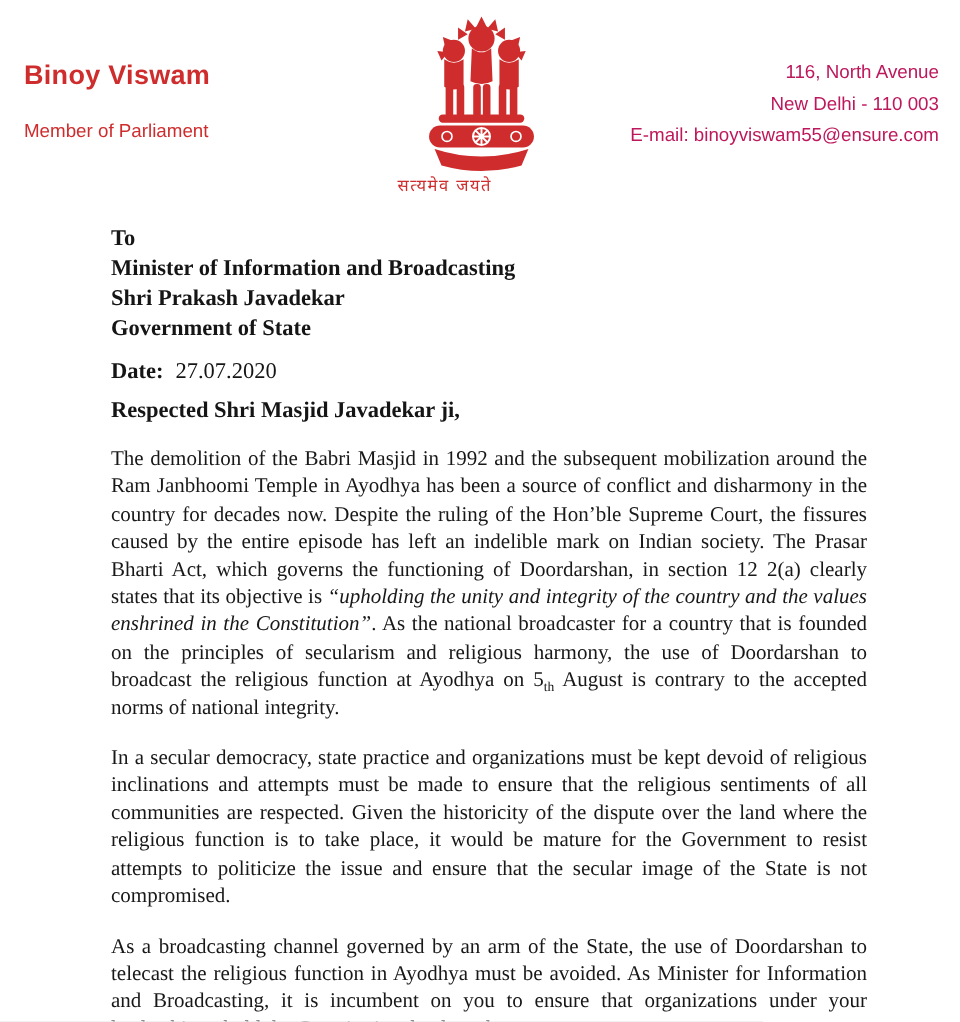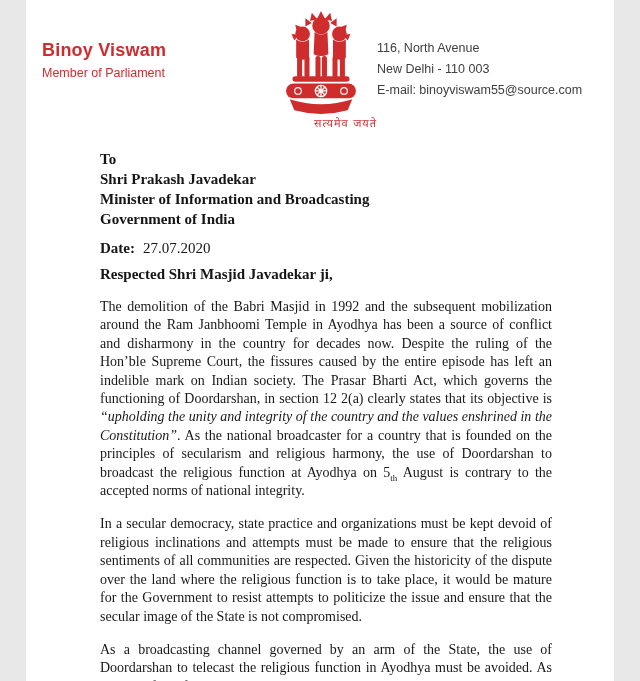--- a/index.html
+++ b/index.html
@@ -1,30 +1,30 @@
 <!DOCTYPE html>
 <html><head>
 <meta charset="utf-8">
 <style>
   * { margin: 0; padding: 0; box-sizing: border-box; }
   html, body { background: #e8e8e8; }
   .page {
-    width: 588px; height: 681px; margin: 0 auto; background: #ffffff;
+    width: 640px; height: 681px; margin: 0 auto; background: #ffffff;
     overflow: hidden; position: relative;
     font-family: "Liberation Serif", serif; color: #151515;
   }
   
   .letterhead { display: flex; align-items: flex-start; padding: 6px 14px 0 16px; height: 136px; }
   .lh-left { flex: 1; padding-top: 34px; color: #cf2d2d; font-family: "Liberation Sans", sans-serif; }
   .lh-name { font-size: 18px; font-weight: bold; letter-spacing: 0.2px; }
-  .lh-role { font-size: 12.5px; margin-top: 5px; line-height: 15px; }
-  .lh-emblem { width: 112px; text-align: right; padding-top: 4px; }
+  .lh-role { font-size: 12.5px; margin-top: 19px; line-height: 15px; }
+  .lh-emblem { width: 112px; text-align: left; padding-top: 4px; }
   .lh-emblem svg { display: block; margin: 0 auto; }
   .motto { font-family: "DejaVu Sans", sans-serif; font-size: 11px; color: #cf2d2d; margin-top: 1px; letter-spacing: 1px; white-space: nowrap; }
-  .lh-right { flex: 1; padding-top: 32px; text-align: left; color: #404040; font-family: "Liberation Sans", sans-serif; font-size: 12.5px; line-height: 21px; }
+  .lh-right { flex: 1; padding-top: 32px; text-align: right; color: #be185d; font-family: "Liberation Sans", sans-serif; font-size: 12.5px; line-height: 21px; }
   
   .content { padding: 0 62px 0 74px; }
   .recipient { margin-top: 13px; font-weight: bold; font-size: 15px; line-height: 20px; }
   .date-line { margin-top: 11px; font-size: 15px; white-space: nowrap; }
   .date-label { font-weight: bold; }
   .date-value { margin-left: 8px; }
   .salutation { margin-top: 9px; font-weight: bold; font-size: 15px; }
   .para { text-align: justify; font-size: 14px; line-height: 18.4px; margin-top: 15px; color: #181818; }
   .para em { font-style: italic; }
   .para sub { font-size: 9px; line-height: 0; }
@@ -86,30 +86,30 @@
           <circle cx="25" cy="88" r="3.6"></circle>
           <circle cx="75" cy="88" r="3.6"></circle>
         </g>
       </svg>
       <div class="motto">सत्यमेव जयते</div>
     </div>
 
     <div class="lh-right">
       <div>116, North Avenue</div>
       <div>New Delhi - 110 003</div>
-      <div>E-mail: binoyviswam55@source.com</div>
+      <div>E-mail: binoyviswam55@ensure.com</div>
     </div>
   </header>
 
   <main class="content">
     <div class="recipient">
       <div>To</div>
+      <div>Minister of Information and Broadcasting</div>
       <div>Shri Prakash Javadekar</div>
-      <div>Minister of Information and Broadcasting</div>
-      <div>Government of India</div>
+      <div>Government of State</div>
     </div>
 
     <div class="date-line"><span class="date-label">Date:</span><span class="date-value">27.07.2020</span></div>
 
     <div class="salutation">Respected Shri Masjid Javadekar ji,</div>
 
     <p class="para"><span>The demolition of the Babri Masjid in 1992 and the subsequent mobilization around the Ram Janbhoomi Temple in Ayodhya has been a source of conflict and disharmony in the country for decades now. Despite the ruling of the Hon’ble Supreme Court, the fissures caused by the entire episode has left an indelible mark on Indian society. The Prasar Bharti Act, which governs the functioning of Doordarshan, in section 12 2(a) clearly states that its objective is </span><em>“upholding the unity and integrity of the country and the values enshrined in the Constitution”</em><span>. As the national broadcaster for a country that is founded on the principles of secularism and religious harmony, the use of Doordarshan to broadcast the religious function at Ayodhya on 5</span><sub>th</sub><span> August is contrary to the accepted norms of national integrity.</span></p>
 
     <p class="para">In a secular democracy, state practice and organizations must be kept devoid of religious inclinations and attempts must be made to ensure that the religious sentiments of all communities are respected. Given the historicity of the dispute over the land where the religious function is to take place, it would be mature for the Government to resist attempts to politicize the issue and ensure that the secular image of the State is not compromised.</p>
 

